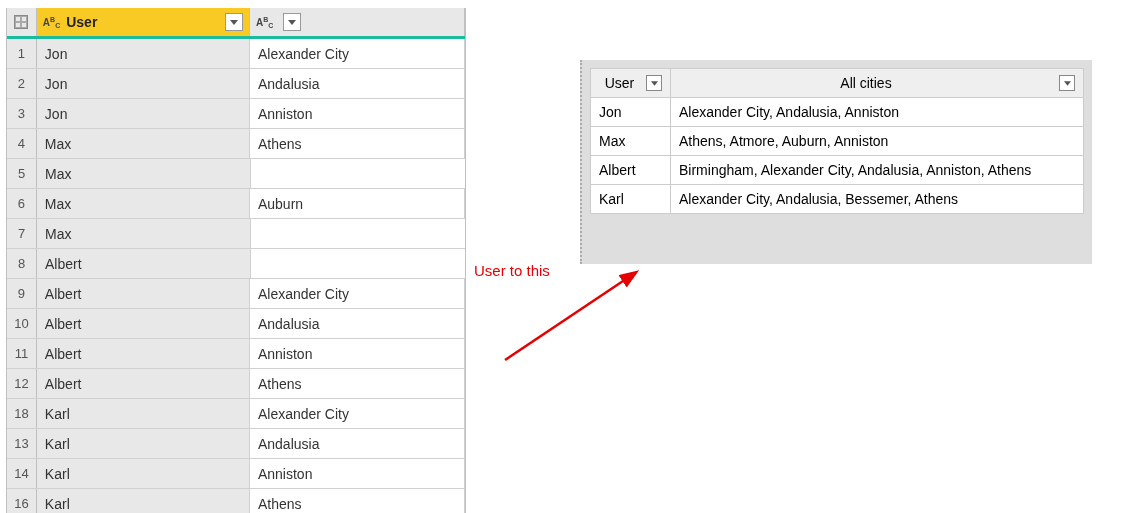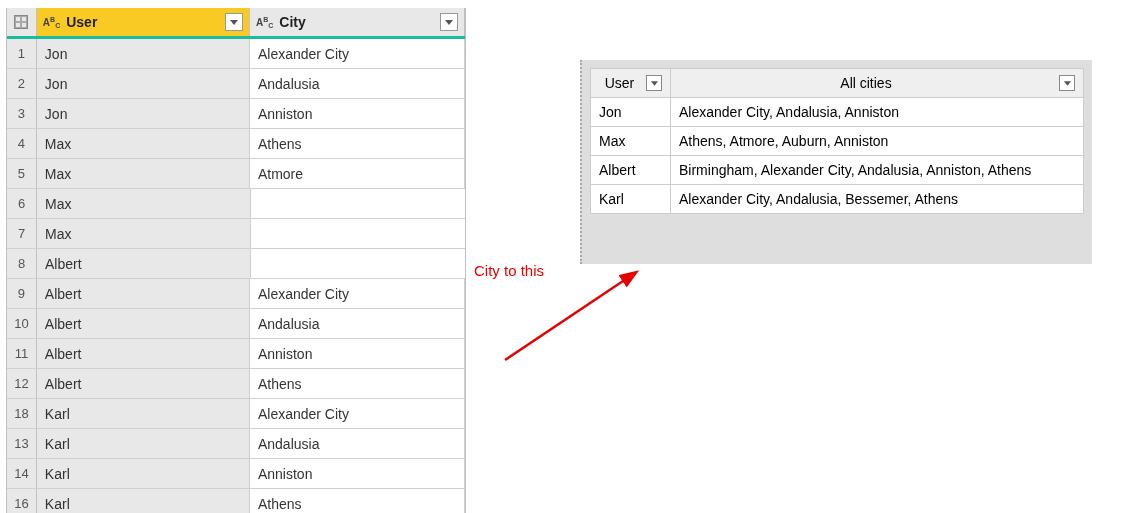--- a/index.html
+++ b/index.html
@@ -179,21 +179,20 @@
       <span class="type-icon">A<sup>B</sup><sub>C</sub></span>
       <span class="th-text">User</span>
       <div class="dropdown-btn">
         <svg viewBox="0 0 8 5">
             <polygon points="0,0 8,0 4,5" fill="#555"></polygon>
           </svg>
       </div>
     </div>
     <div class="pq-th city">
       <span class="type-icon">A<sup>B</sup><sub>C</sub></span>
-      <span class="th-text">City</span>
       <div class="dropdown-btn">
         <svg viewBox="0 0 8 5">
             <polygon points="0,0 8,0 4,5" fill="#555"></polygon>
           </svg>
       </div>
     </div>
   </div>
   <div id="pq-body">
       <div class="pq-body-row">
         <div class="pq-rownum">1</div>
@@ -211,25 +210,25 @@
         <div class="pq-td city">Anniston</div>
       </div>
       <div class="pq-body-row">
         <div class="pq-rownum">4</div>
         <div class="pq-td user">Max</div>
         <div class="pq-td city">Athens</div>
       </div>
       <div class="pq-body-row">
         <div class="pq-rownum">5</div>
         <div class="pq-td user">Max</div>
-        <div class="pq-td city">Atmore</div>
       </div>
       <div class="pq-body-row">
         <div class="pq-rownum">6</div>
         <div class="pq-td user">Max</div>
+        <div class="pq-td city">Auburn</div>
       </div>
       <div class="pq-body-row">
         <div class="pq-rownum">7</div>
         <div class="pq-td user">Max</div>
       </div>
       <div class="pq-body-row">
         <div class="pq-rownum">8</div>
         <div class="pq-td user">Albert</div>
       </div>
       <div class="pq-body-row">
@@ -268,21 +267,21 @@
         <div class="pq-td city">Anniston</div>
       </div>
       <div class="pq-body-row">
         <div class="pq-rownum">16</div>
         <div class="pq-td user">Karl</div>
         <div class="pq-td city">Athens</div>
       </div>
     </div>
 </div>
 
-<div class="annotation-text">City to this</div>
+<div class="annotation-text">User to this</div>
 <svg class="arrow" width="160" height="110">
   <defs>
     <marker id="arrhead" markerWidth="8" markerHeight="8" refX="6" refY="3" orient="auto">
       <polygon points="0,0 8,3 0,6" fill="#e60000"></polygon>
     </marker>
   </defs>
   <line x1="10" y1="95" x2="140" y2="8" stroke="#e60000" stroke-width="2.5" marker-end="url(#arrhead)"></line>
 </svg>
 
 <div class="result-wrap">

